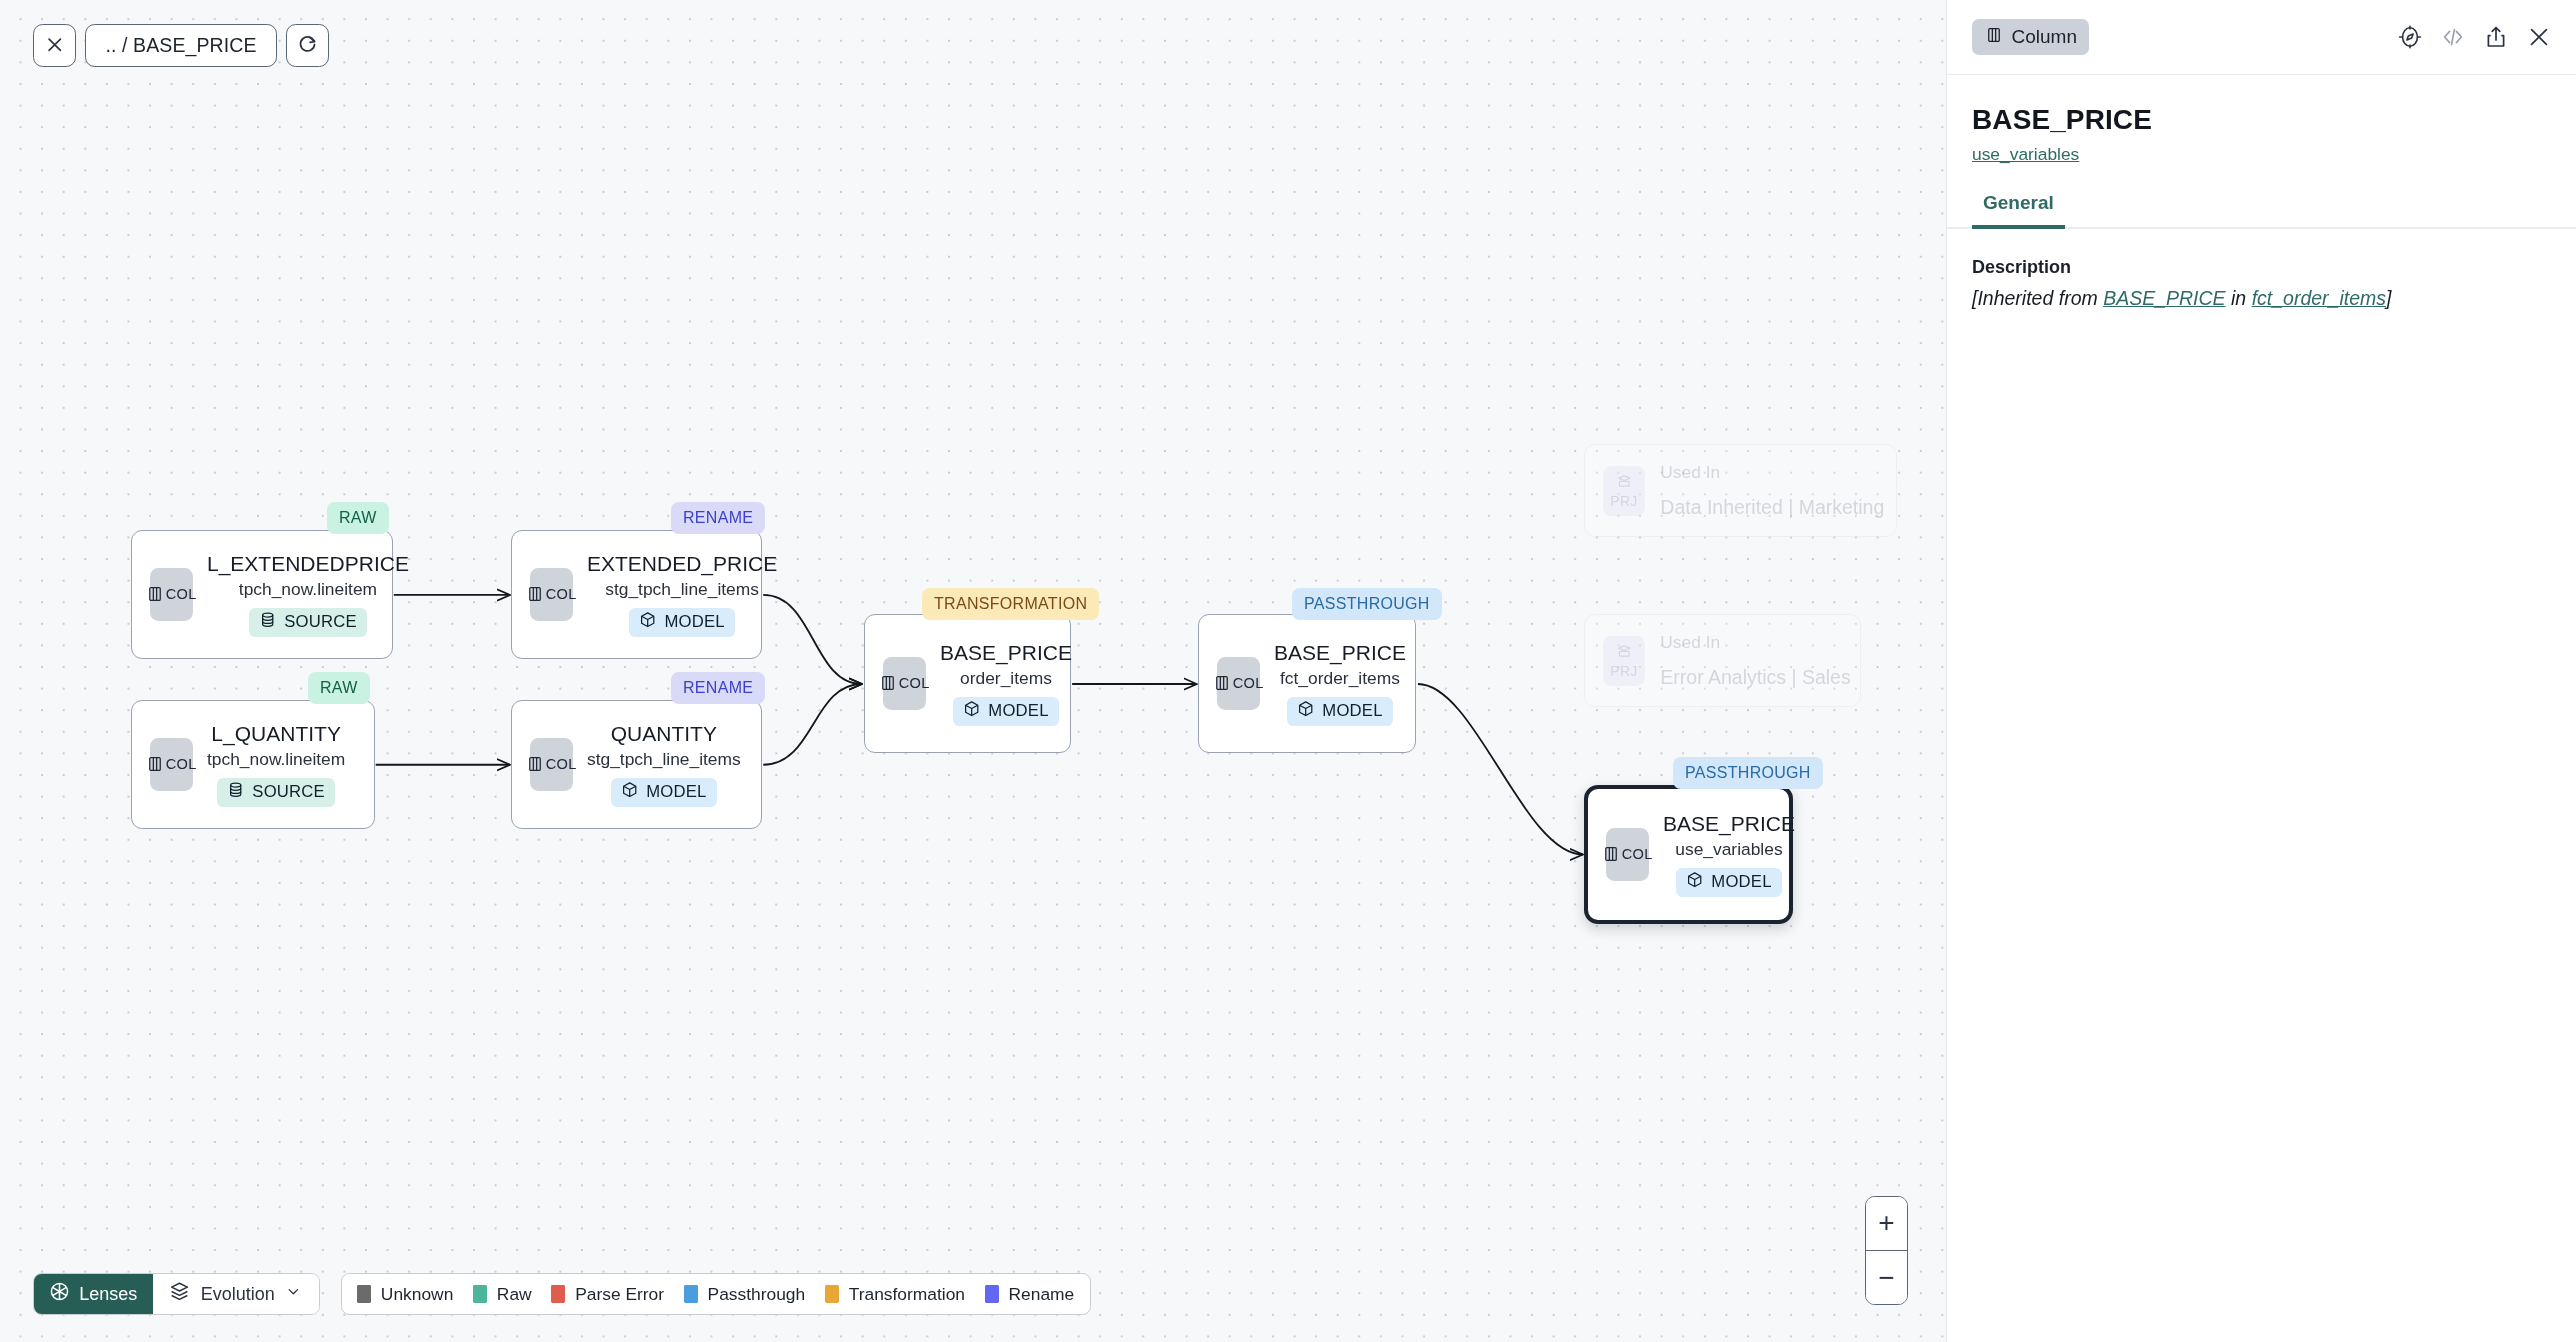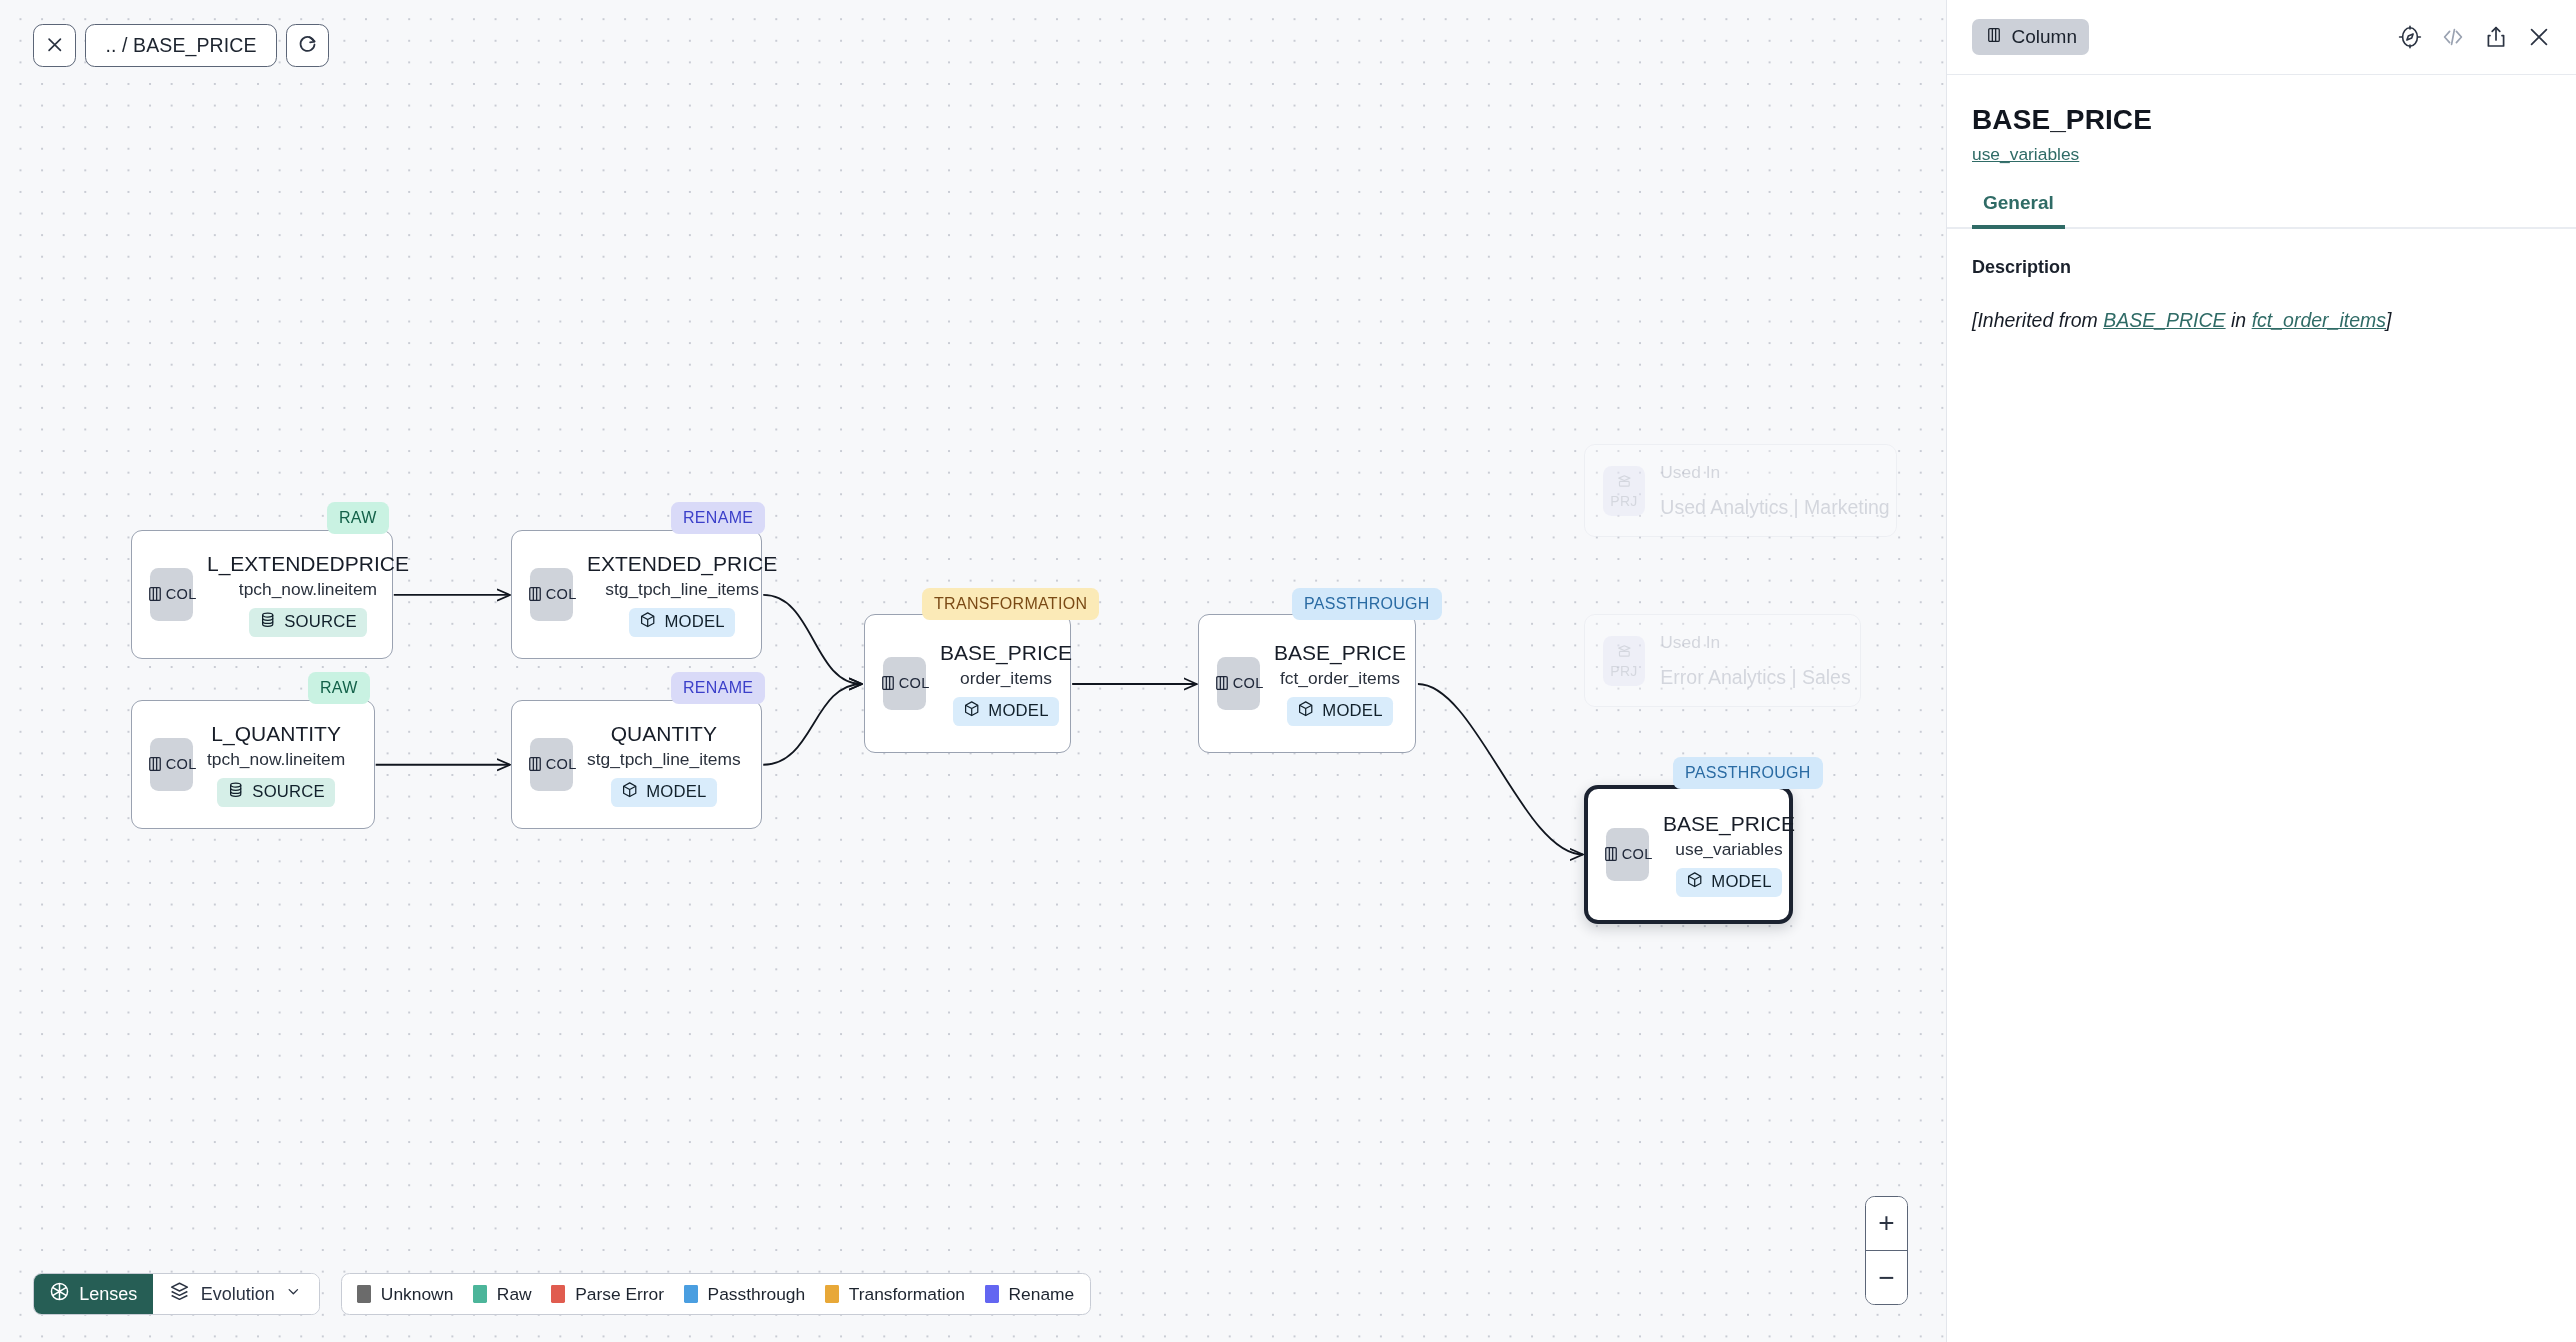--- a/index.html
+++ b/index.html
@@ -158,21 +158,21 @@
   .tabs { margin-top: 26.4px; padding: 0 25px; border-bottom: 2.1px solid #e9ecf1; display: flex; }
   .tab {
     font-size: 19px; color: #2f6b66; font-weight: 700;
     padding: 0 11px 11px 11px; border-bottom: 4.2px solid #2f6b66;
     margin-bottom: -2.1px; cursor: pointer;
   }
 
   .section { padding: 28px 25px 0 25px; }
   .sec-label { font-size: 18px; font-weight: 700; color: #1a212c; }
   .desc { margin-top: 22px; font-size: 19.5px; font-style: italic; color: #161c26; line-height: 1.48; }
-  .desc-inherit { margin-top: 28px; font-size: 19.5px; font-style: italic; color: #161c26; line-height: 1.48; }
+  .desc-inherit { margin-top: 6px; font-size: 19.5px; font-style: italic; color: #161c26; line-height: 1.48; }
   .desc-inherit a { color: #2f6b66; text-decoration: underline; font-style: italic; cursor: pointer; }
 </style>
 </head>
 <body>
 
 <div id="app">
 
   <div id="canvas">
 
     <div class="tl-controls">
@@ -365,21 +365,21 @@
         <div class="ghost" style="left: 1584px; top: 444px; width: 313px; height: 93px;">
           <div class="ghost-chip">
             <span><svg width="16.7" height="16.7" viewBox="0 0 24 24" fill="none" stroke="#b9bdc9" stroke-width="1.7" stroke-linejoin="round">
                 <path d="M4 7.4 L12 4 L20 7.4 L12 10.8 Z"></path>
                 <rect x="5" y="12" width="14" height="7" rx="1.4"></rect>
               </svg></span>
             <span class="cc-label">PRJ</span>
           </div>
           <div class="ghost-body">
             <div class="ghost-l1">Used In</div>
-            <div class="ghost-l2">Used Analytics | Marketing</div>
+            <div class="ghost-l2">Data Inherited | Marketing</div>
           </div>
         </div>
         <div class="ghost" style="left: 1584px; top: 614px; width: 277px; height: 93px;">
           <div class="ghost-chip">
             <span><svg width="16.7" height="16.7" viewBox="0 0 24 24" fill="none" stroke="#b9bdc9" stroke-width="1.7" stroke-linejoin="round">
                 <path d="M4 7.4 L12 4 L20 7.4 L12 10.8 Z"></path>
                 <rect x="5" y="12" width="14" height="7" rx="1.4"></rect>
               </svg></span>
             <span class="cc-label">PRJ</span>
           </div>

